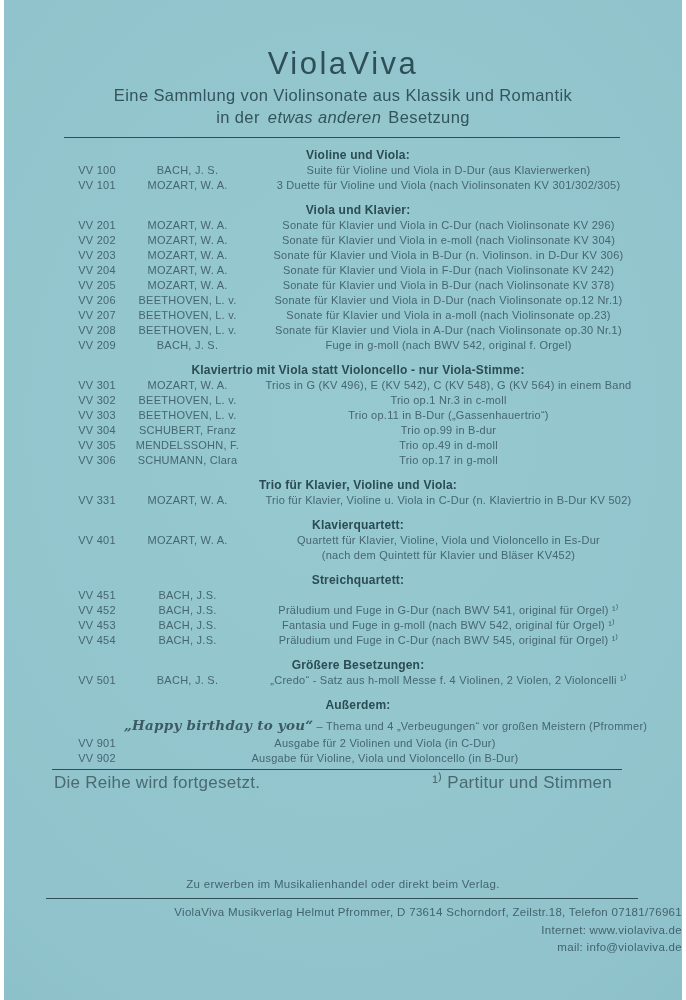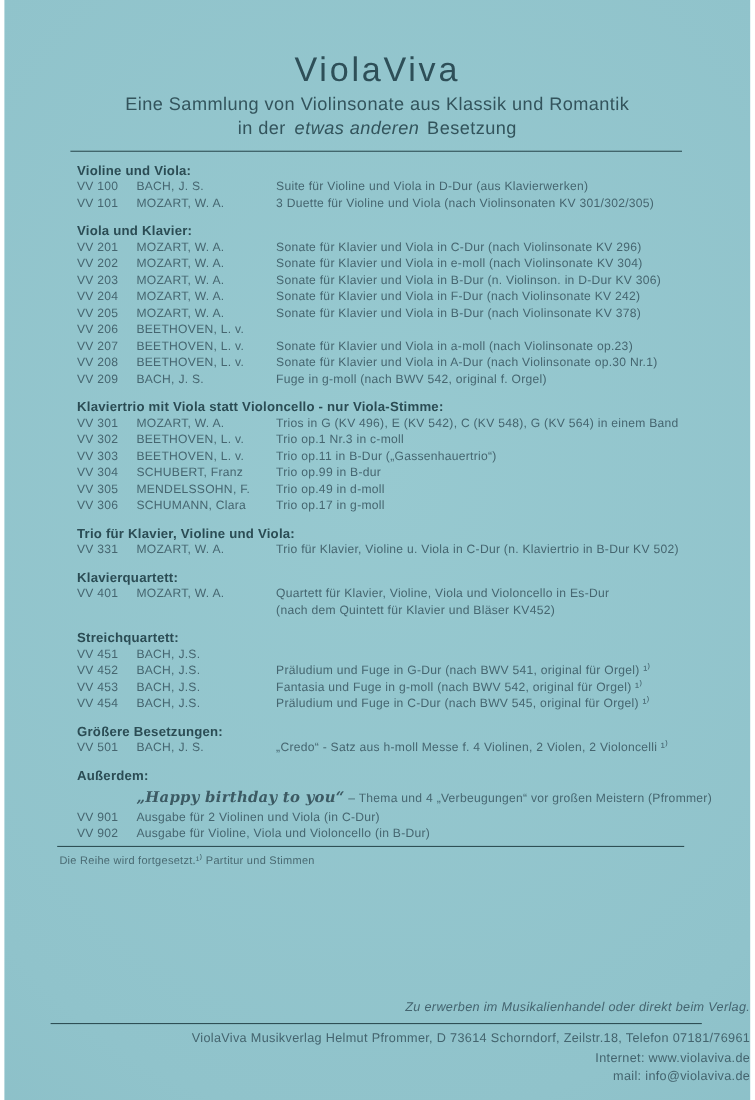--- a/index.html
+++ b/index.html
@@ -29,21 +29,21 @@
   .subtitle .it { font-style: italic; margin: 0 7px 0 4px; }
   .subtitle .sp { margin-right: 4px; }
   .rule {
     border: none;
     border-top: 1.6px solid #2e4f55;
     margin: 0;
   }
   .rule-top    { margin: 9px 62px 0 60px; }
   .rule-mid    { margin: 3px 60px 0 48px; }
   .rule-footer { margin: 8px 44px 0 42px; }
-  .content { padding: 0 36px 0 66px; }
+  .content { padding: 0 36px 0 66px; text-align: center; }
   #sections { margin-top: 7px; }
   .catalog-section { margin-top: 10px; }
   .section-heading {
     font-weight: 700;
     font-size: 12px; line-height: 15px;
     letter-spacing: 0.2px;
     color: #2b4c54;
     white-space: nowrap;
   }
   .row {
@@ -62,32 +62,31 @@
     white-space: nowrap;
     font-size: 11px; letter-spacing: 0.25px;
   }
   .bday-script {
     font-family: "DejaVu Serif", serif;
     font-style: italic; font-weight: 700;
     font-size: 13.5px;
     color: #3c5a63;
   }
   .footnote-row {
-    display: flex; justify-content: flex-start;
+    display: flex; justify-content: space-between;
     padding: 5px 70px 0 50px;
-    font-size: 10px; line-height: 15px;
+    font-size: 17px; line-height: 15px;
     letter-spacing: 0.25px;
     color: #4a6a72;
   }
   .purchase {
-    margin-top: 120px;
-    text-align: right;
+    margin-top: 88px;
+    text-align: center;
     font-size: 11.5px; letter-spacing: 0.3px;
     color: #456570;
-    font-style: italic;
   }
   .address-block {
     margin-top: 5px;
     text-align: right;
     font-size: 11.5px; line-height: 17.5px;
     letter-spacing: 0.3px;
     color: #44646e;
   }
 </style>
 </head>
@@ -156,20 +155,23 @@
           <div class="row">
             <span class="no">VV 205</span>
             <span class="composer">MOZART, W. A.</span>
             <div class="desc">
               <div>Sonate für Klavier und Viola in B-Dur (nach Violinsonate KV 378)</div>
             </div>
           </div>
           <div class="row">
             <span class="no">VV 206</span>
             <span class="composer">BEETHOVEN, L. v.</span>
+            <div class="desc">
+              <div>Sonate für Klavier und Viola in D-Dur (nach Violinsonate op.12 Nr.1)</div>
+            </div>
           </div>
           <div class="row">
             <span class="no">VV 207</span>
             <span class="composer">BEETHOVEN, L. v.</span>
             <div class="desc">
               <div>Sonate für Klavier und Viola in a-moll (nach Violinsonate op.23)</div>
             </div>
           </div>
           <div class="row">
             <span class="no">VV 208</span>

